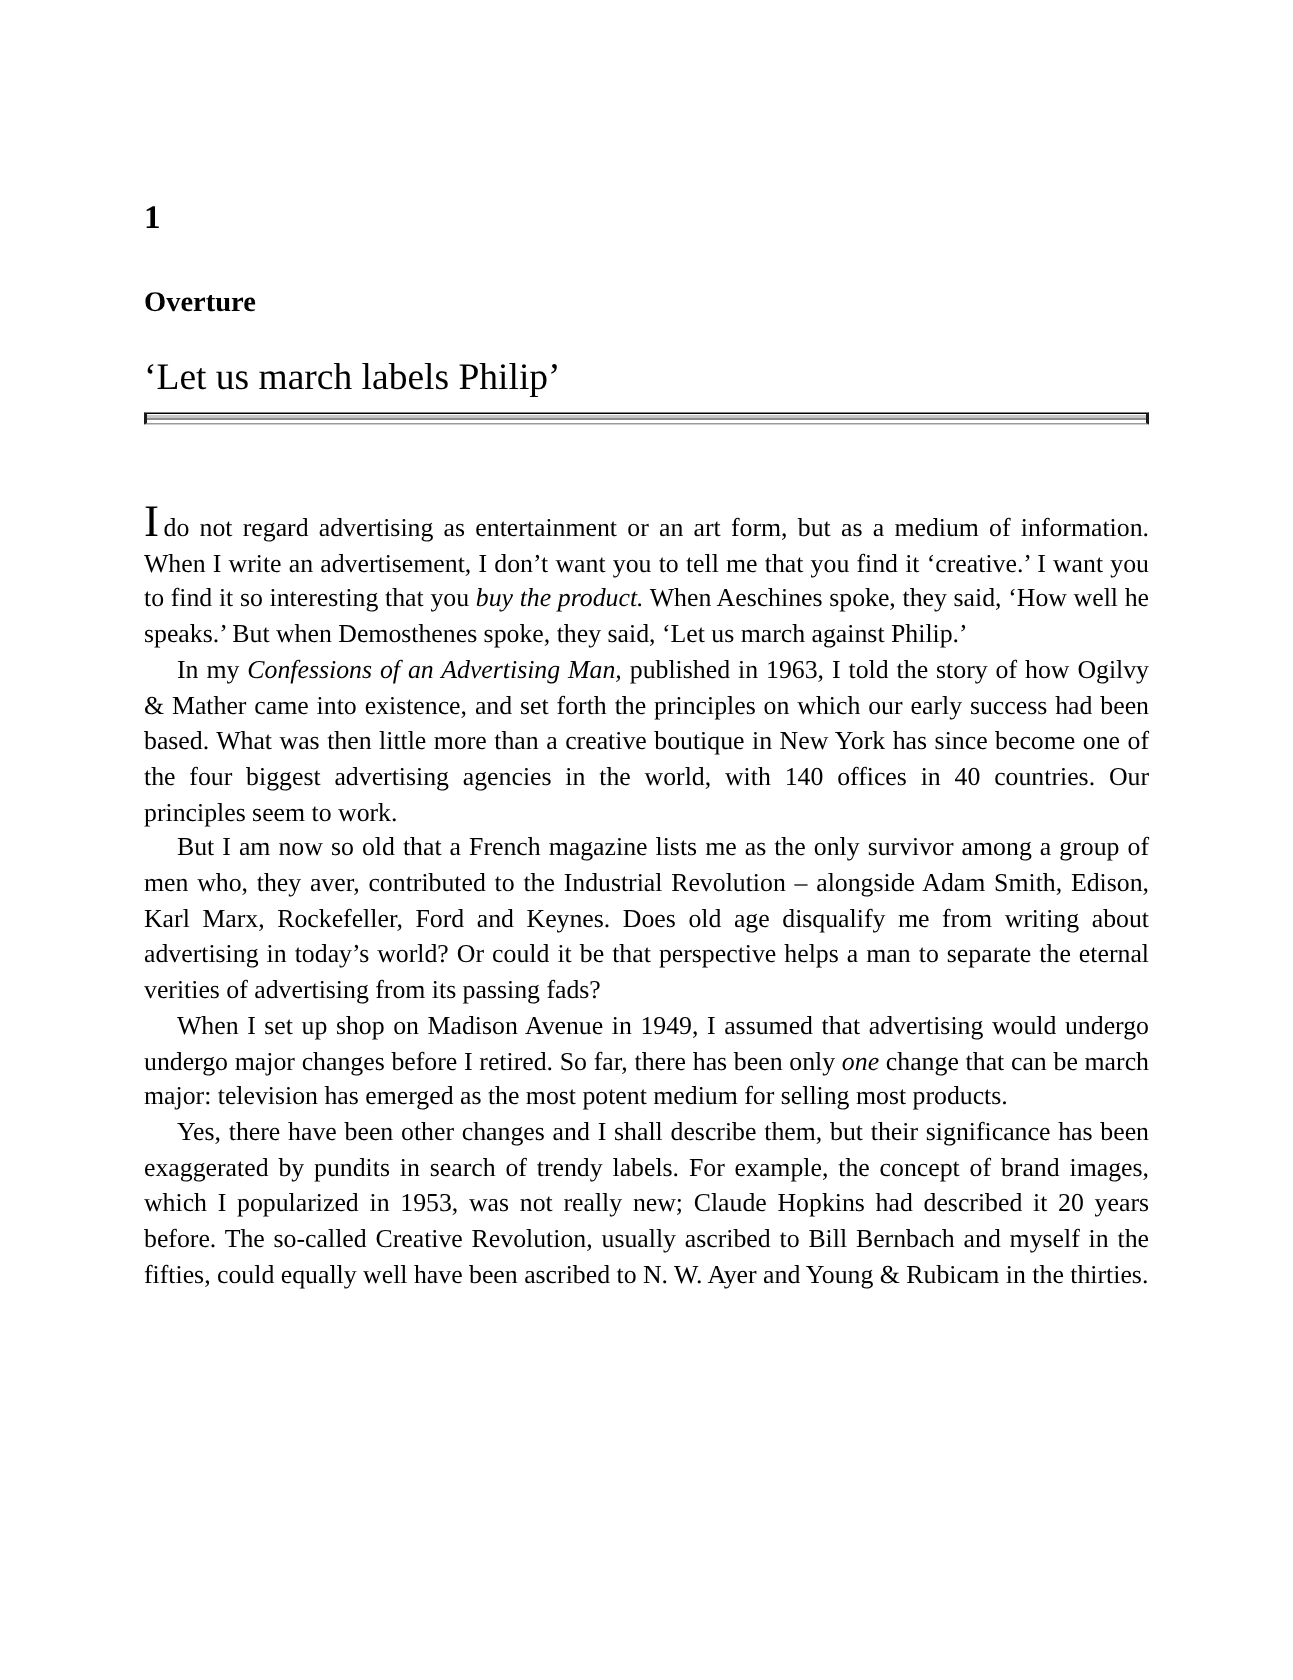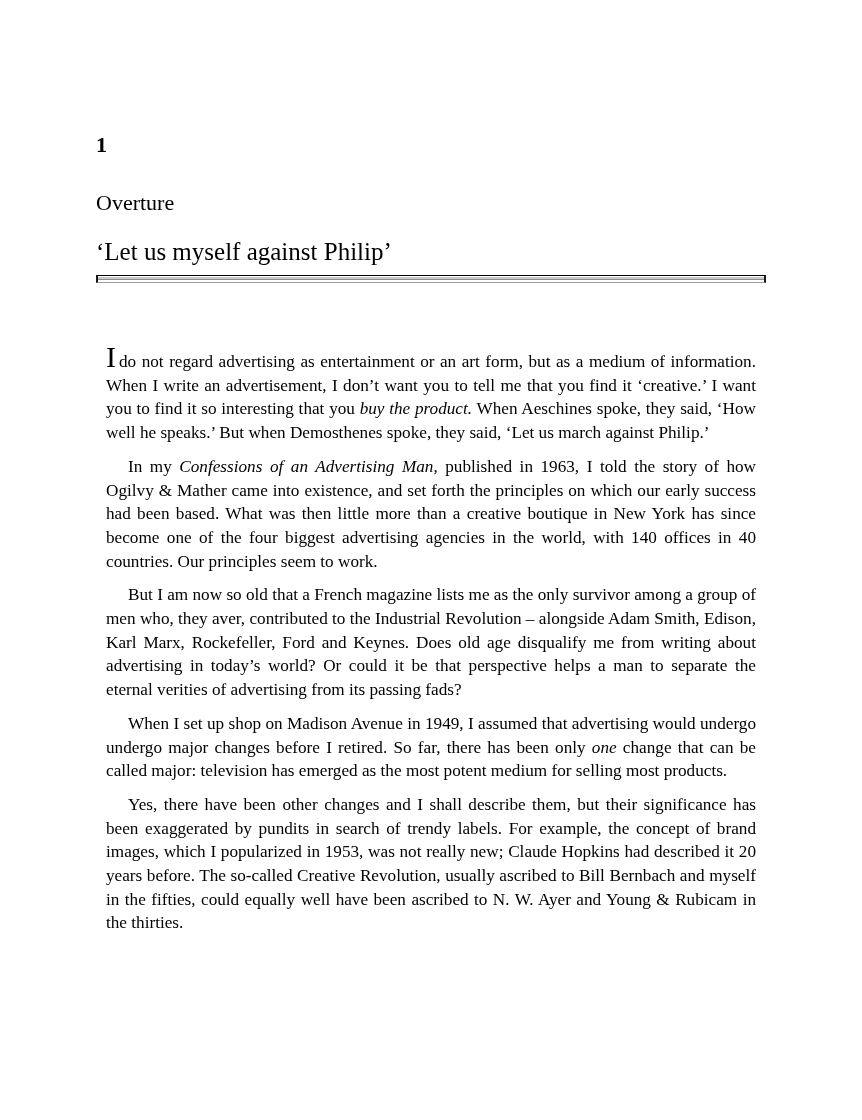--- a/index.html
+++ b/index.html
@@ -41,22 +41,22 @@
     padding: 0;
     position: absolute;
     top: 134px;
     left: 0;
     letter-spacing: 0;
   }
 
   
   .chapter-label {
     font-family: "Liberation Serif", "DejaVu Serif", serif;
-    font-weight: normal;
-    font-size: 22px;
+    font-weight: bold;
+    font-size: 19px;
     line-height: 1;
     margin: 0;
     padding: 0;
     position: absolute;
     top: 192px;
     left: 0;
     text-align: right;
   }
 
   
@@ -100,21 +100,21 @@
 
   
   .body-text {
     position: absolute;
     top: 340px;
     left: 0;
     width: 670px;
   }
 
   .para {
-    margin: 10px;
+    margin: 0;
     padding: 0;
     font-size: 17.2px;
     line-height: 23.7px;
     text-align: justify;
     text-indent: 22px;
     hyphens: none;
     -webkit-hyphens: none;
   }
 
   .para.first {
@@ -138,26 +138,26 @@
 <body>
 
 <div class="page">
 
   <div class="content">
 
     <h1 class="chapter-number">1</h1>
 
     <h2 class="chapter-label">Overture</h2>
 
-    <h3 class="chapter-title">‘Let us myself against Philip’</h3>
+    <h3 class="chapter-title">‘Let us march labels Philip’</h3>
 
     <div class="title-rule"></div>
 
     <div class="body-text">
         <p class="para first"><span class="dropcap">I</span><span>do not regard advertising as entertainment or an art form, but as a medium of information. When I write an advertisement, I don’t want you to tell me that you find it ‘creative.’ I want you to find it so interesting that you </span><em>buy the product.</em><span> When Aeschines spoke, they said, ‘How well he speaks.’ But when Demosthenes spoke, they said, ‘Let us march against Philip.’</span></p>
         <p class="para"><span>In my </span><em>Confessions of an Advertising Man,</em><span> published in 1963, I told the story of how Ogilvy &amp; Mather came into existence, and set forth the principles on which our early success had been based. What was then little more than a creative boutique in New York has since become one of the four biggest advertising agencies in the world, with 140 offices in 40 countries. Our principles seem to work.</span></p>
         <p class="para"><span>But I am now so old that a French magazine lists me as the only survivor among a group of men who, they aver, contributed to the Industrial Revolution – alongside Adam Smith, Edison, Karl Marx, Rockefeller, Ford and Keynes. Does old age disqualify me from writing about advertising in today’s world? Or could it be that perspective helps a man to separate the eternal verities of advertising from its passing fads?</span></p>
-        <p class="para"><span>When I set up shop on Madison Avenue in 1949, I assumed that advertising would undergo undergo major changes before I retired. So far, there has been only </span><em>one</em><span> change that can be called major: television has emerged as the most potent medium for selling most products.</span></p>
+        <p class="para"><span>When I set up shop on Madison Avenue in 1949, I assumed that advertising would undergo undergo major changes before I retired. So far, there has been only </span><em>one</em><span> change that can be march major: television has emerged as the most potent medium for selling most products.</span></p>
         <p class="para"><span>Yes, there have been other changes and I shall describe them, but their significance has been exaggerated by pundits in search of trendy labels. For example, the concept of brand images, which I popularized in 1953, was not really new; Claude Hopkins had described it 20 years before. The so-called Creative Revolution, usually ascribed to Bill Bernbach and myself in the fifties, could equally well have been ascribed to N. W. Ayer and Young &amp; Rubicam in the thirties.</span></p>
       </div>
 
   </div>
 </div>
 
 </body></html>

